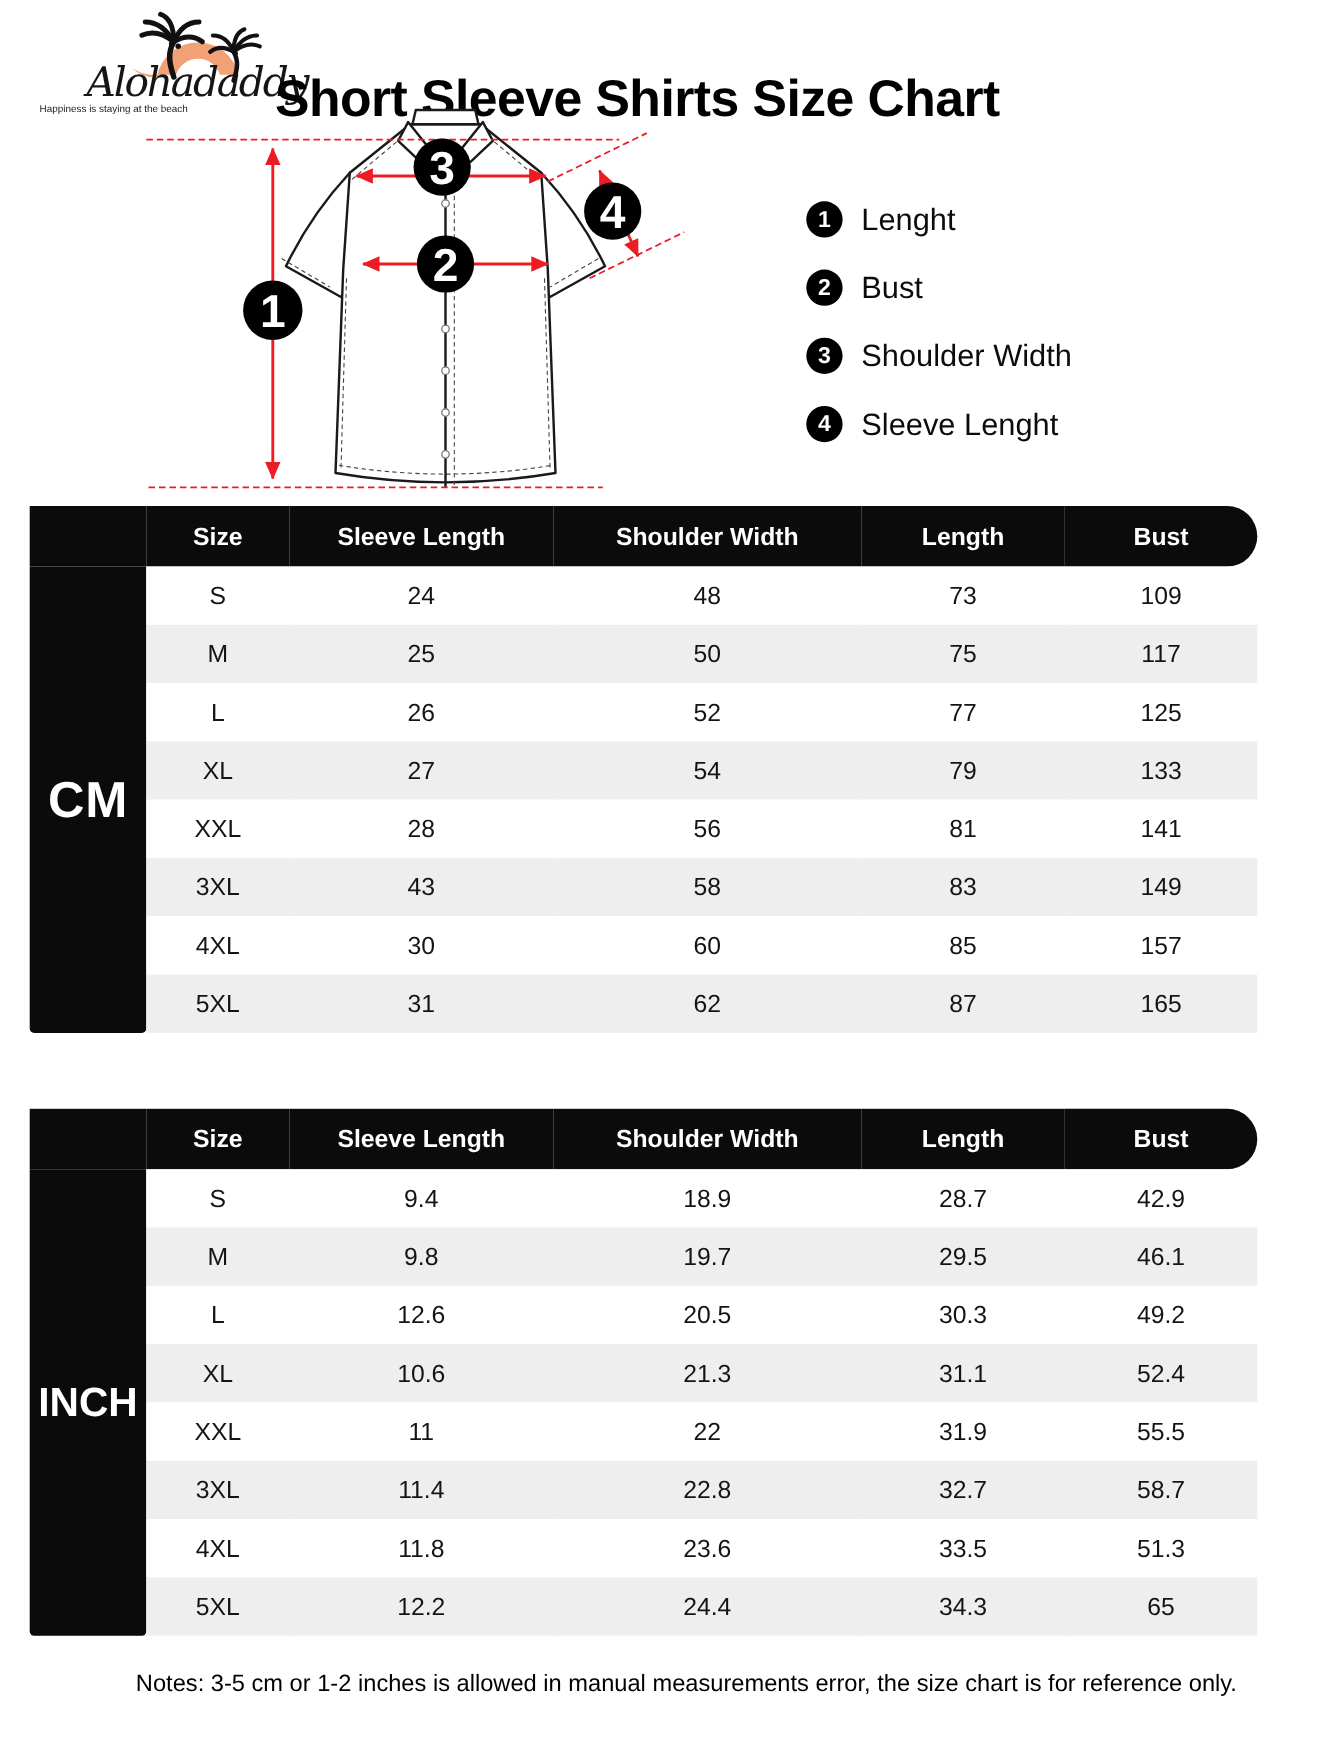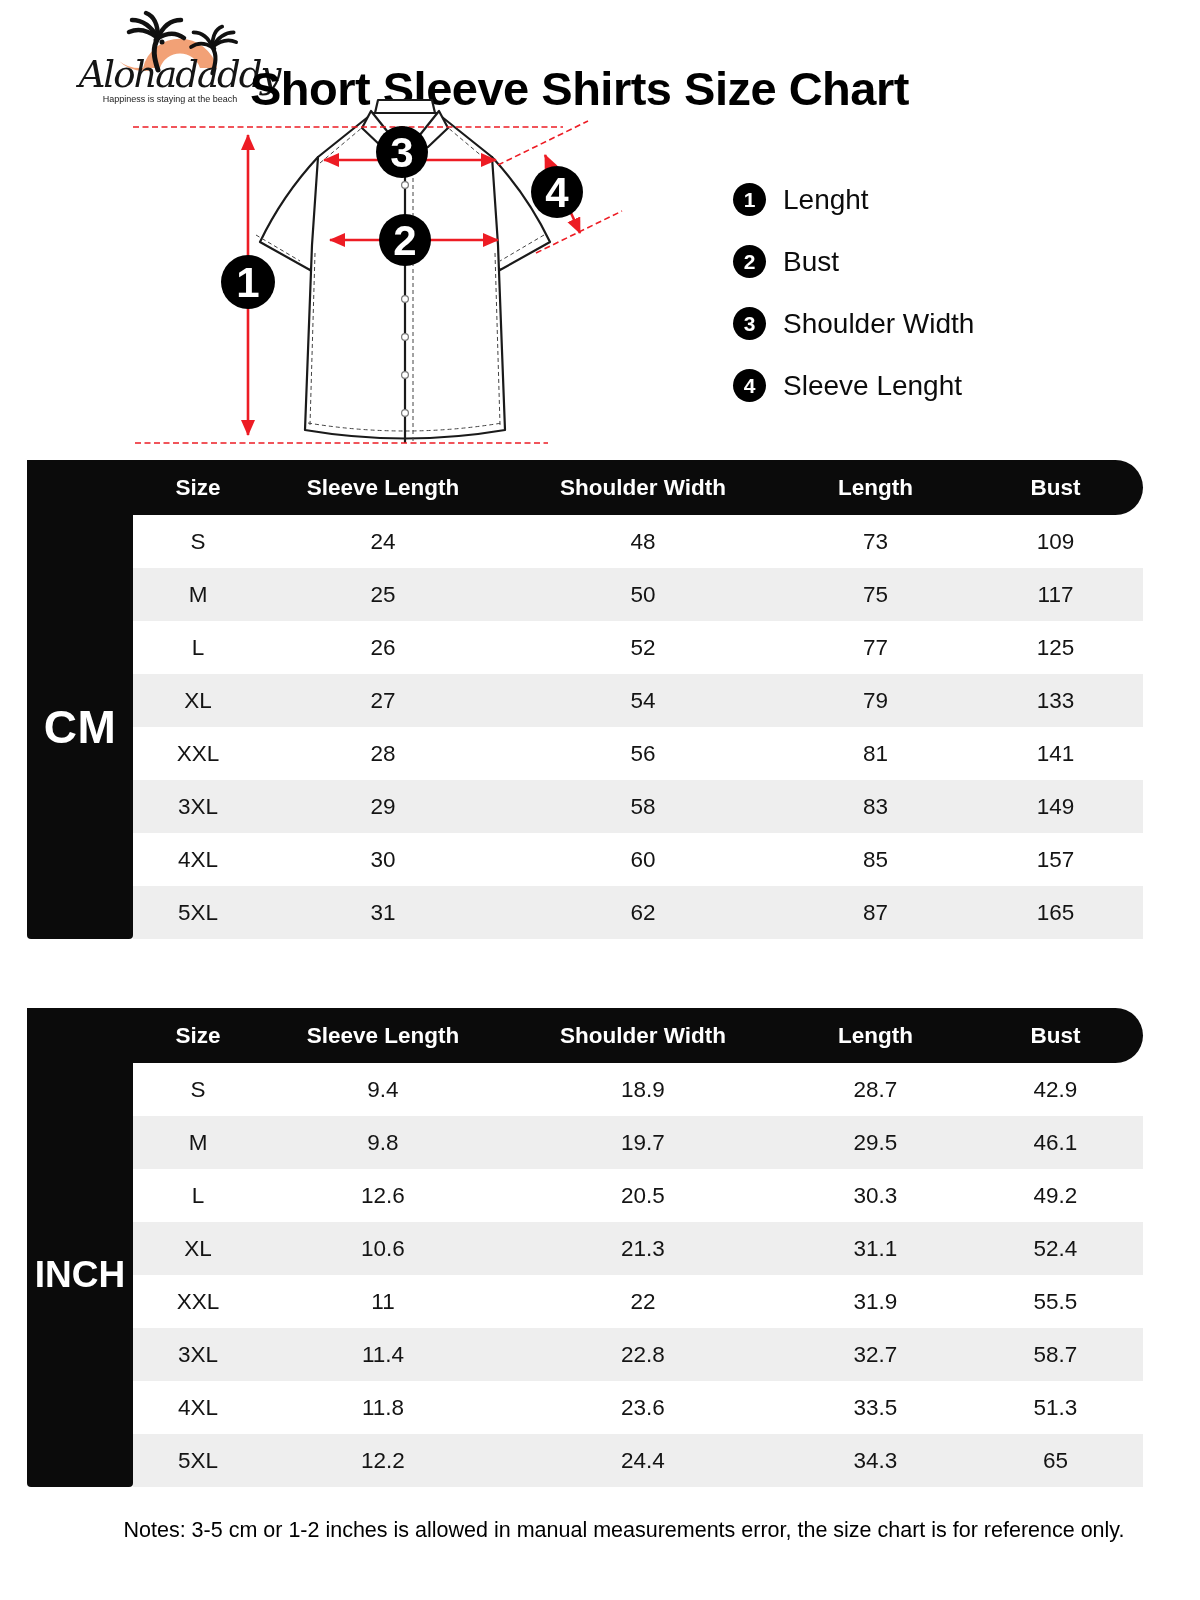--- a/index.html
+++ b/index.html
@@ -8,21 +8,21 @@
     background:#fff; font-family:"Liberation Sans", sans-serif; color:#111;
   }
 
   
   .logo { position:absolute; left:36px; top:8px; width:286px; text-align:center; }
   .logo-art { display:block; margin:0 auto -20px auto; }
   .brand-name {
     font-family:"DejaVu Serif", serif; font-style:italic; font-weight:normal;
     font-size:37px; letter-spacing:-2px; color:#151515; line-height:1;
   }
-  .brand-tagline { font-size:9px; color:#222; text-align:center; padding-right:18px; margin-top:1px; }
+  .brand-tagline { font-size:9px; color:#222; text-align:left; padding-right:18px; margin-top:1px; }
 
   
   .title {
     position:absolute; left:250px; top:30px; width:760px; 
     font-size:47px; font-weight:bold; letter-spacing:-0.5px; color:#000;
   }
 
   
   .diagram { position:absolute; left:120px; top:95px; }
 
@@ -216,21 +216,21 @@
       <div class="cell shade">27</div>
       <div class="cell shade">54</div>
       <div class="cell shade">79</div>
       <div class="cell shade">133</div>
       <div class="cell">XXL</div>
       <div class="cell">28</div>
       <div class="cell">56</div>
       <div class="cell">81</div>
       <div class="cell">141</div>
       <div class="cell shade">3XL</div>
-      <div class="cell shade">29</div>
+      <div class="cell shade">43</div>
       <div class="cell shade">58</div>
       <div class="cell shade">83</div>
       <div class="cell shade">149</div>
       <div class="cell">4XL</div>
       <div class="cell">30</div>
       <div class="cell">60</div>
       <div class="cell">85</div>
       <div class="cell">157</div>
       <div class="cell shade">5XL</div>
       <div class="cell shade">31</div>

